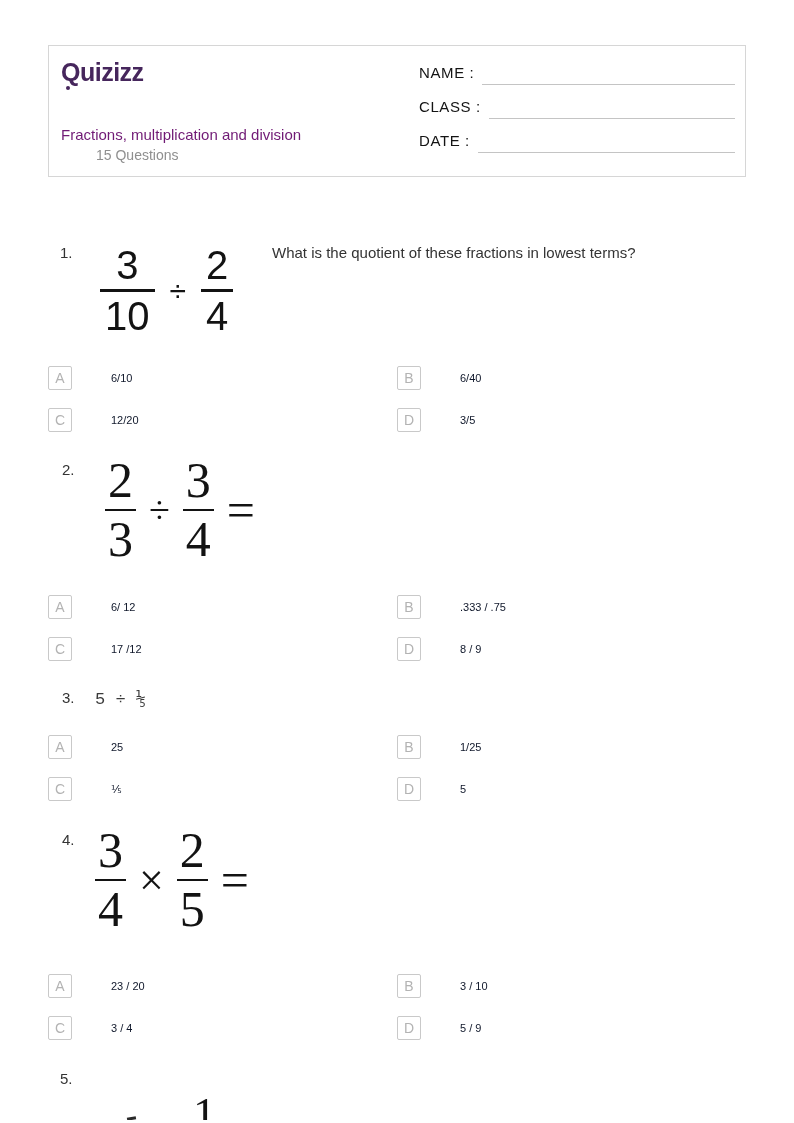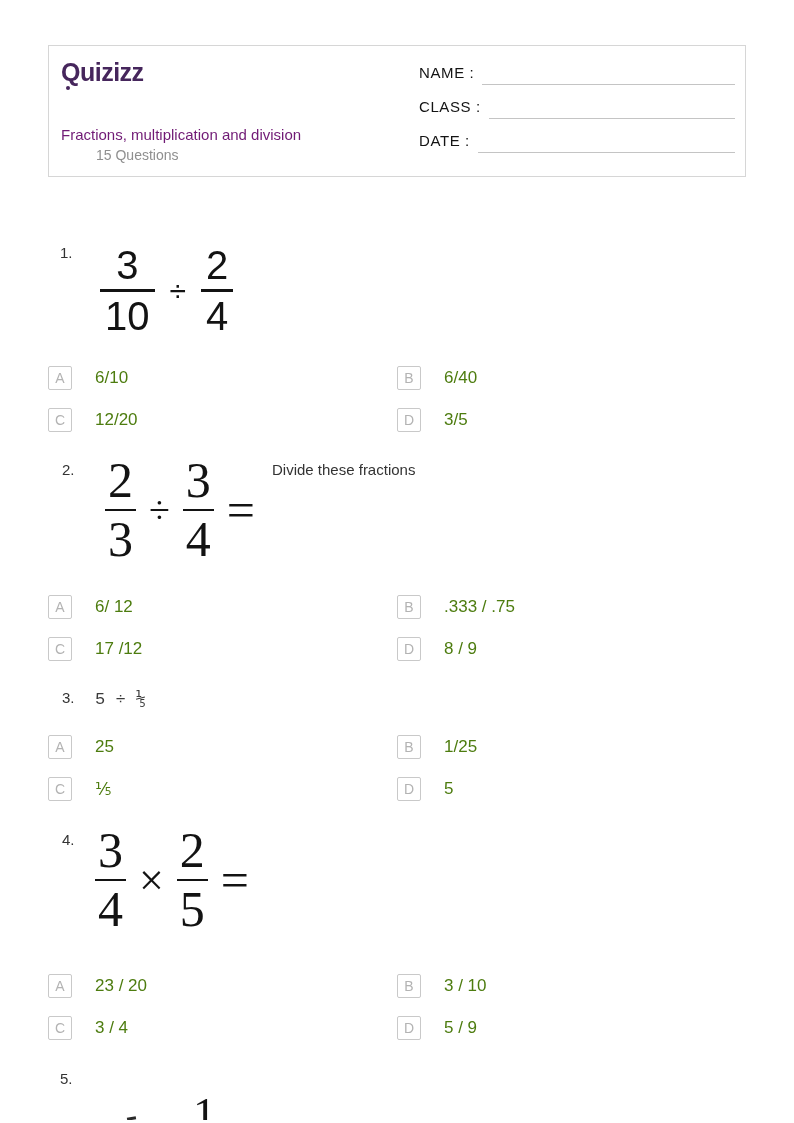--- a/index.html
+++ b/index.html
@@ -57,21 +57,21 @@
 
   
   .answers { position:absolute; left:48px; width:698px; }
   .ans-row { display:grid; grid-template-columns:349px 1fr; margin-bottom:18px; }
   .option { display:flex; align-items:center; height:24px; }
   .optbox {
     width:24px; height:24px; box-sizing:border-box; border:1px solid #c9c9c9;
     border-radius:2px; color:#b3b3b3; font-size:14px;
     display:flex; align-items:center; justify-content:center; flex:0 0 auto;
   }
-  .opttext { margin-left:23px; font-size:17px; color:#4d7c0f;
+  .opttext { margin-left:39px; font-size:11px; color:#0f172a;
              font-family:"Liberation Sans","DejaVu Sans",sans-serif; }
 
   
   .q5-partial-num {
     position:absolute; left:193px; top:1092px; font-family:"Liberation Serif","DejaVu Serif",serif;
     font-size:46px; line-height:1; color:#131313;
   }
   .q5-fragment {
     position:absolute; left:127px; top:1117px; width:9px; height:3px;
     background:#2a2a2a; transform:rotate(-10deg);
@@ -111,20 +111,21 @@
       <span class="fbar"></span>
       <span class="fden">10</span>
     </span>
     <span class="op">÷</span>
     <span class="frac">
       <span class="fnum">2</span>
       <span class="fbar"></span>
       <span class="fden">4</span>
     </span>
   </div>
+  <div class="prompt" style="left:272px;top:244px">What is the quotient of these fractions in lowest terms?</div>
   <div class="answers" style="top:366px">
     <div class="ans-row">
       <div class="option">
         <span class="optbox">A</span>
         <span class="opttext">6/10</span>
       </div>
       <div class="option">
         <span class="optbox">B</span>
         <span class="opttext">6/40</span>
       </div>
@@ -149,21 +150,20 @@
       <span class="fden">3</span>
     </span>
     <span class="op-div">÷</span>
     <span class="frac">
       <span class="fnum">3</span>
       <span class="fbar"></span>
       <span class="fden">4</span>
     </span>
     <span class="op-eq">=</span>
   </div>
-  <div class="prompt" style="left:272px;top:461px">Divide these fractions</div>
   <div class="answers" style="top:595px">
     <div class="ans-row">
       <div class="option">
         <span class="optbox">A</span>
         <span class="opttext">6/ 12</span>
       </div>
       <div class="option">
         <span class="optbox">B</span>
         <span class="opttext">.333 / .75</span>
       </div>

